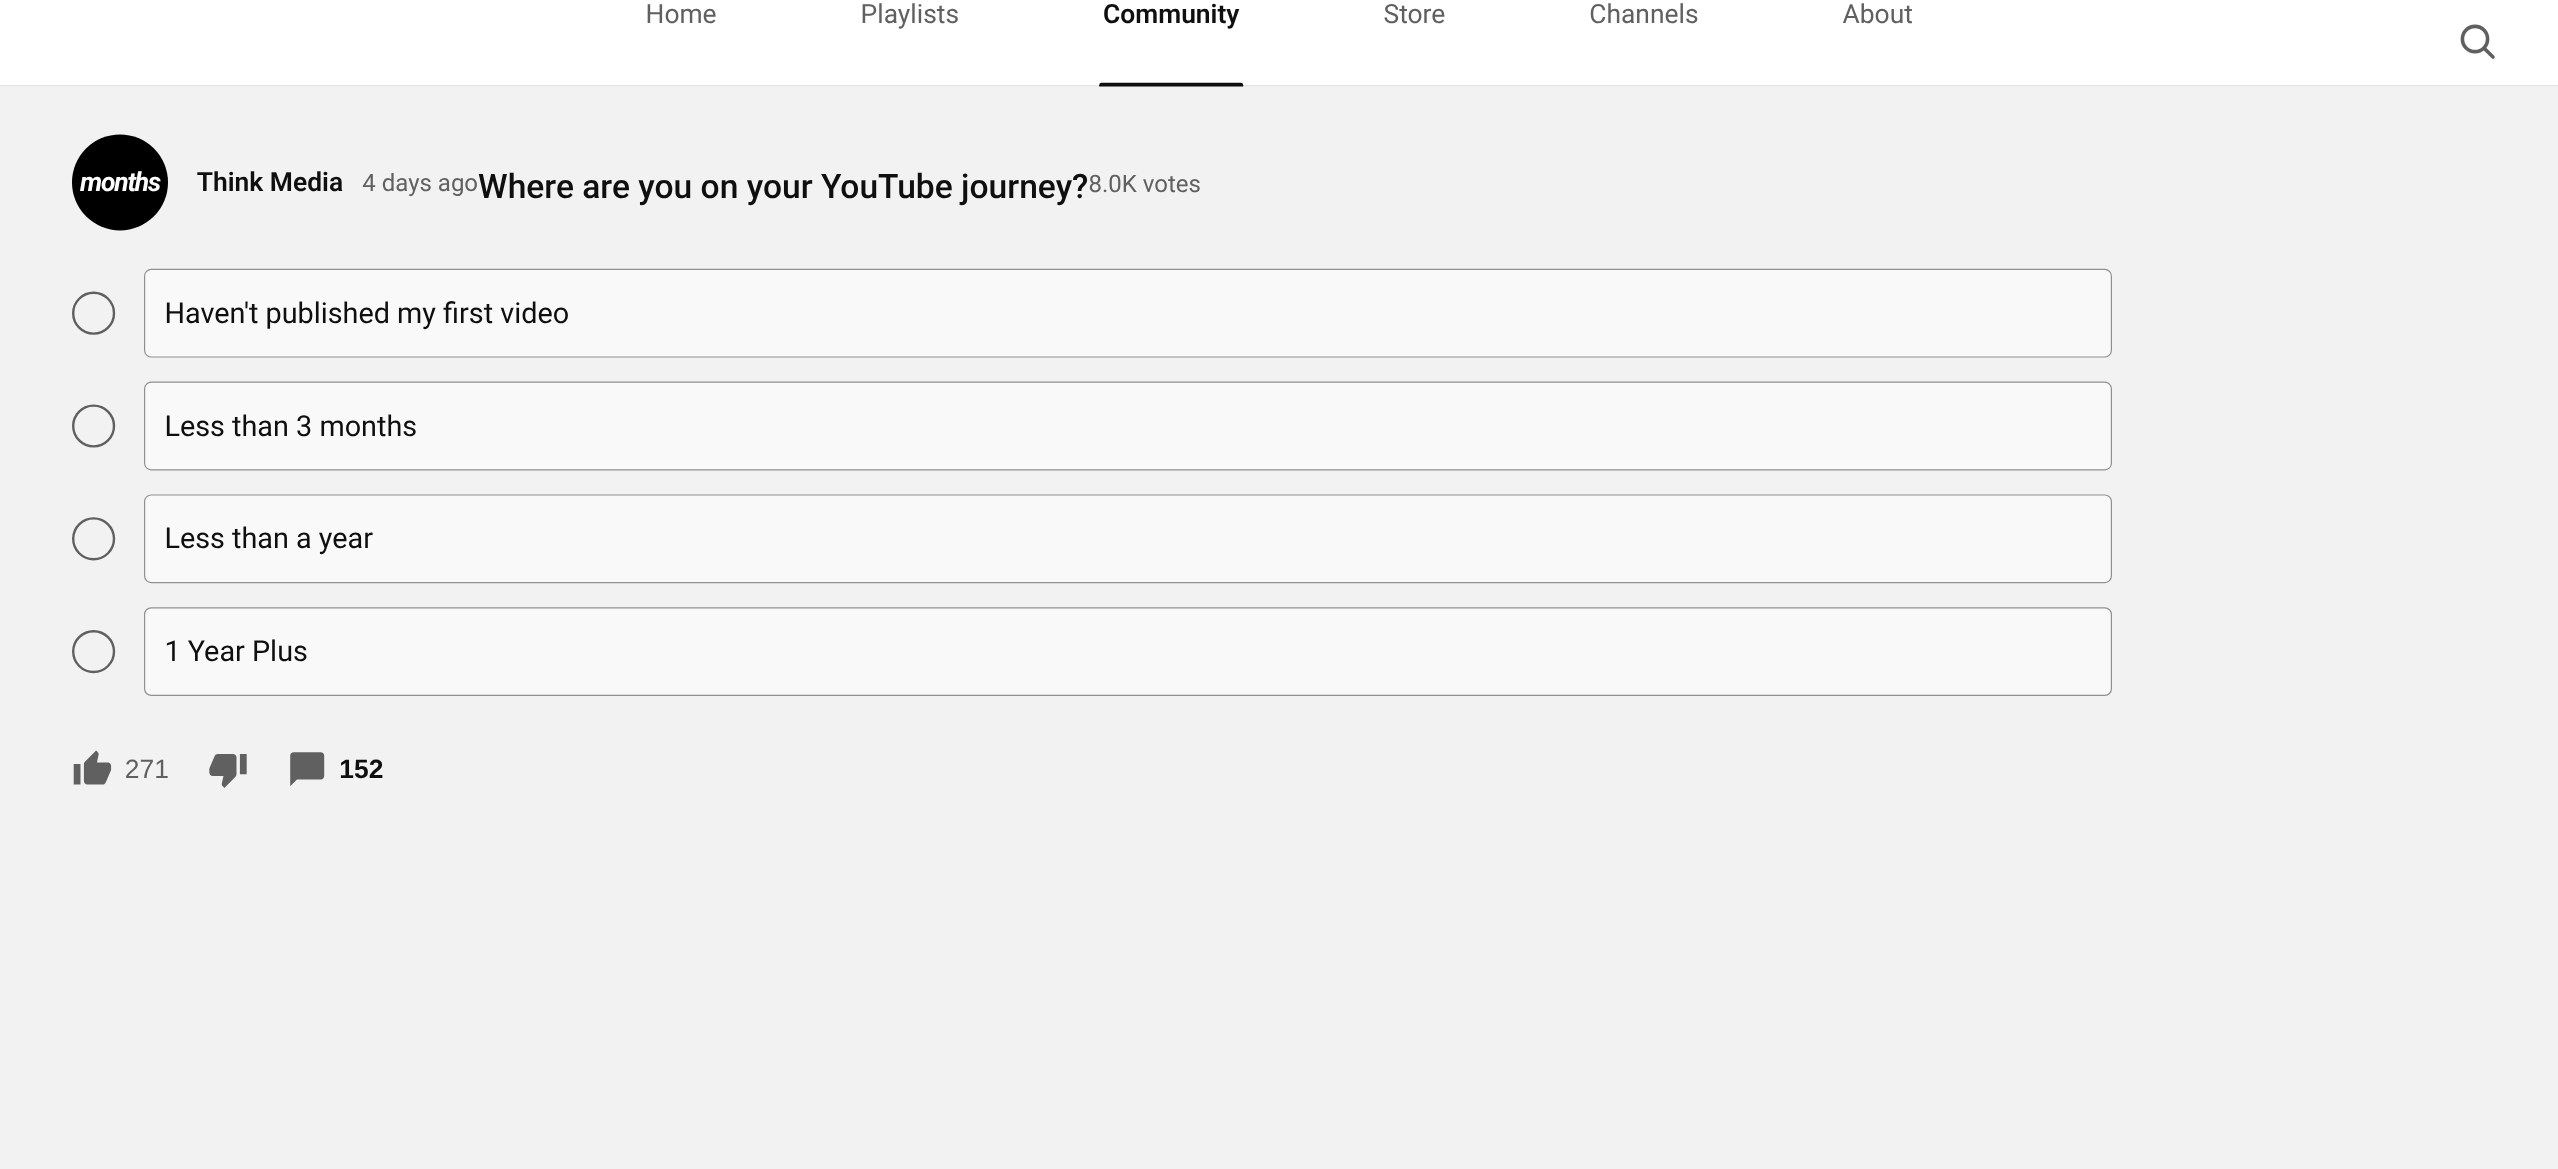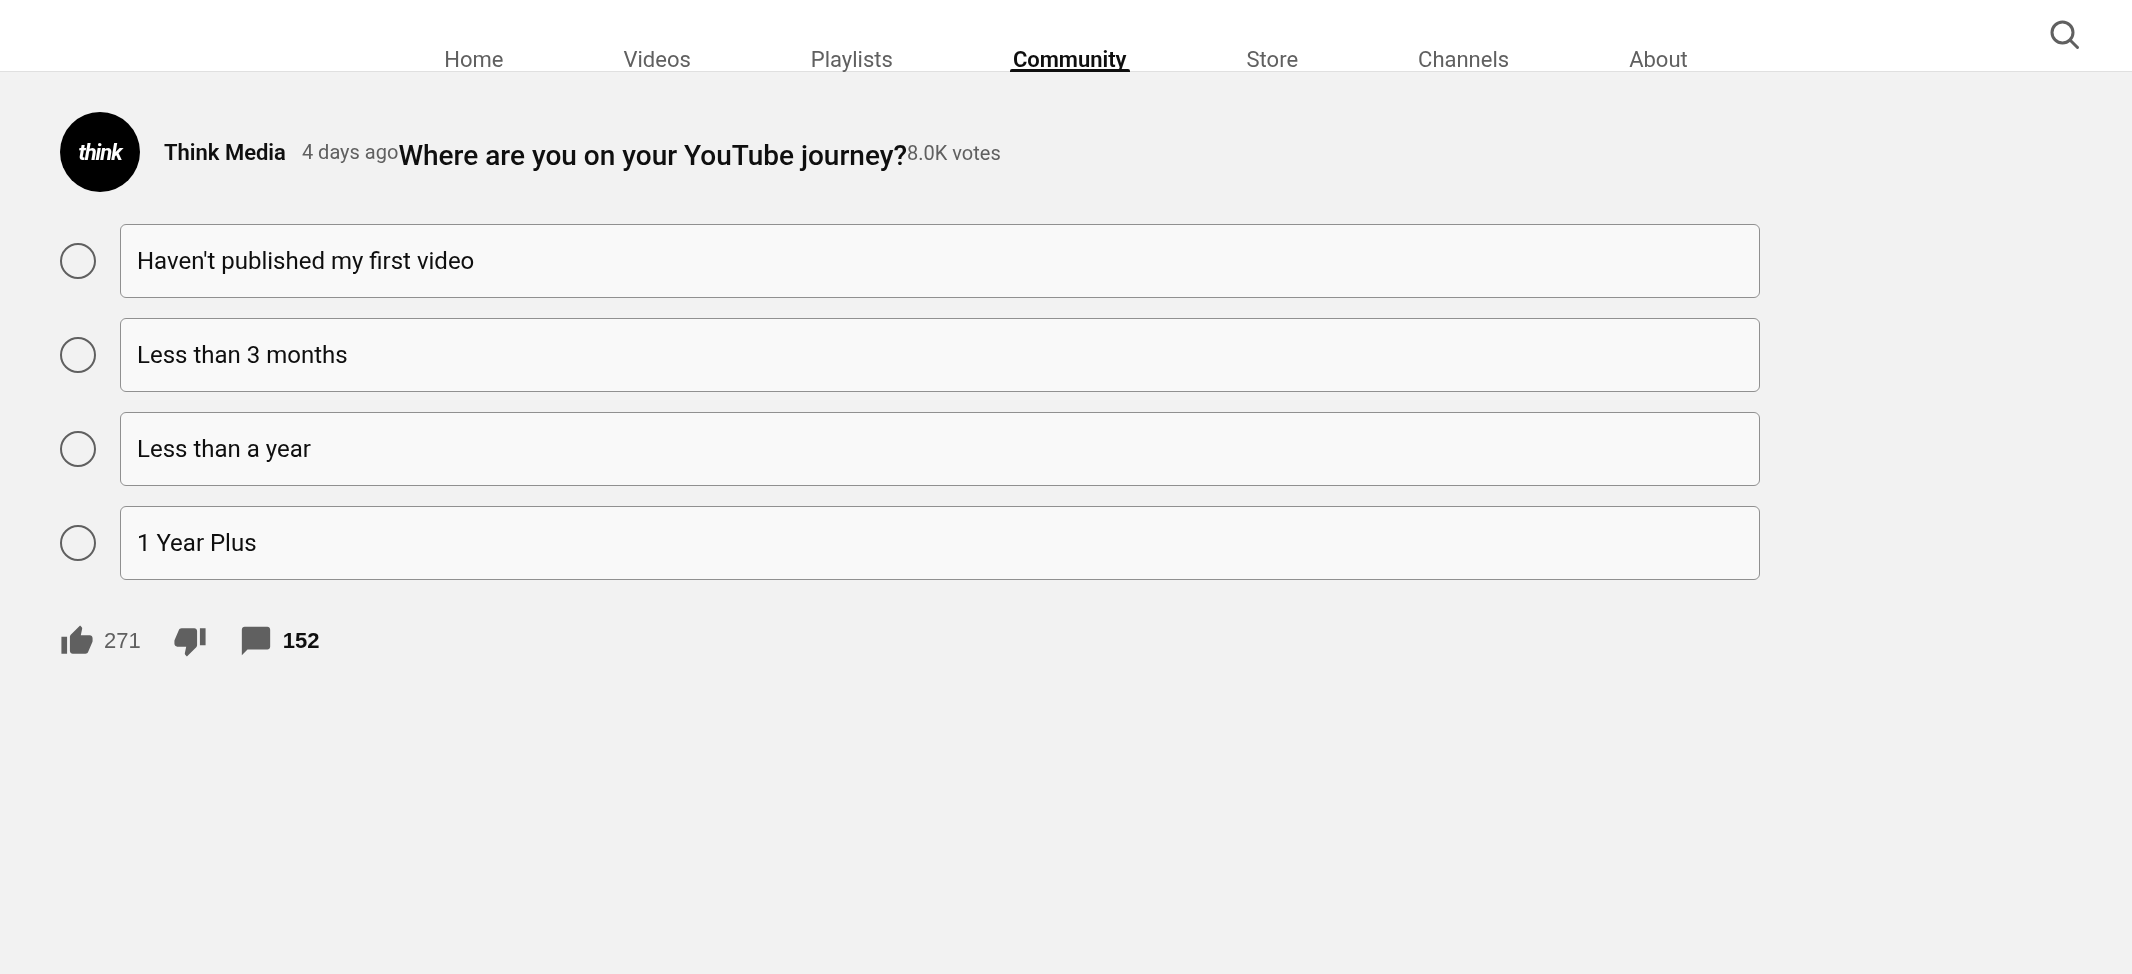--- a/index.html
+++ b/index.html
@@ -33,21 +33,21 @@
       flex: 1;
       justify-content: center;
       gap: 0;
     }
 
     .nav-item {
       position: relative;
       padding: 0 60px;
       height: 72px;
       display: flex;
-      align-items: flex-end;
+      align-items: flex-start;
       cursor: pointer;
       font-size: 22px;
       color: #606060;
       font-weight: 400;
       white-space: nowrap;
     }
 
     .nav-item.active {
       color: #0f0f0f;
       font-weight: 600;
@@ -224,23 +224,20 @@
   </style>
 </head>
 <body>
 
 <nav class="nav-bar">
   <div class="nav-items">
     <div class="nav-item">
       <span>Home</span>
     </div>
     <div class="nav-item">
-      <span>Videos</span>
-    </div>
-    <div class="nav-item">
       <span>Playlists</span>
     </div>
     <div class="nav-item active">
       <span>Community</span>
     </div>
     <div class="nav-item">
       <span>Store</span>
     </div>
     <div class="nav-item">
       <span>Channels</span>
@@ -255,21 +252,21 @@
       <line x1="21" y1="21" x2="16.65" y2="16.65"></line>
     </svg>
   </div>
 </nav>
 
 <main class="content">
   <div class="post-card">
 
     <div class="post-header">
       <div class="avatar">
-        <span class="avatar-text">think</span>
+        <span class="avatar-text">months</span>
       </div>
       <div class="post-meta">
         <div class="post-author-row">
           <span class="post-author">Think Media</span>
           <span class="post-time">4 days ago</span>
         </div>
         <span class="post-question">Where are you on your YouTube journey?</span>
         <span class="post-votes">8.0K votes</span>
       </div>
     </div>

